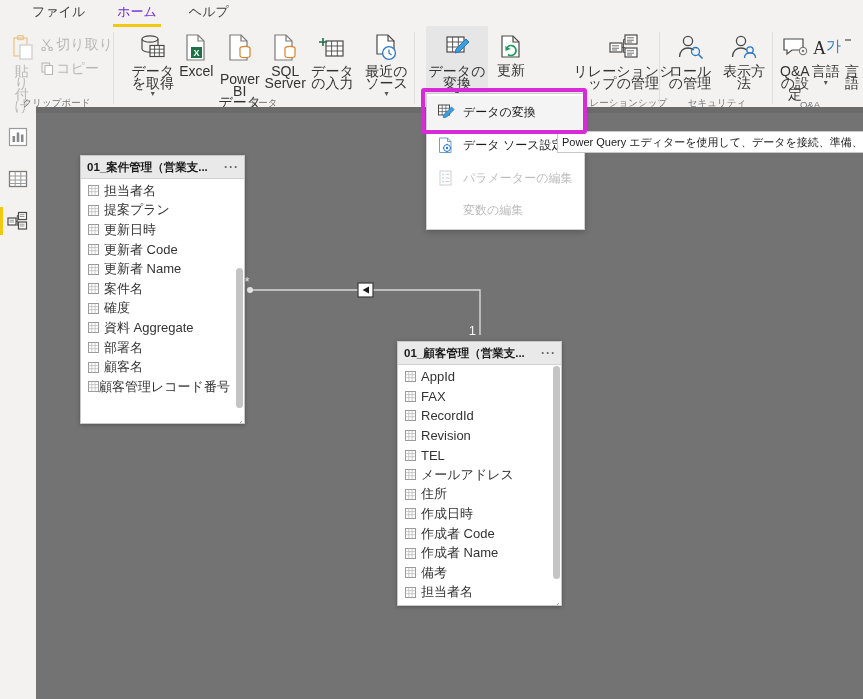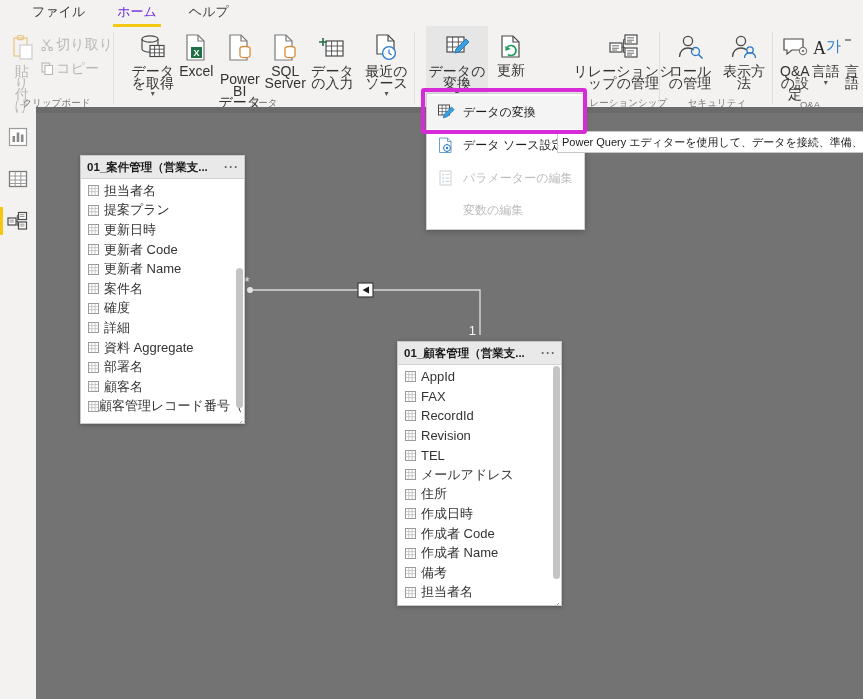--- a/index.html
+++ b/index.html
@@ -634,29 +634,20 @@
             </span>
           <span>確度</span>
         </div>
         <div class="frow">
           <span class="ficon">
               <svg width="11" height="11" viewBox="0 0 11 11">
                 <rect x="0.5" y="0.5" width="10" height="10" fill="#ffffff" stroke="#9a9a9a" stroke-width="1"></rect>
                 <path d="M0.5 3.6 h10 M0.5 6.7 h10 M3.8 0.5 v10 M7.1 0.5 v10" stroke="#b5b5b5" stroke-width="0.7"></path>
               </svg>
             </span>
-          <span>詳細</span>
-        </div>
-        <div class="frow">
-          <span class="ficon">
-              <svg width="11" height="11" viewBox="0 0 11 11">
-                <rect x="0.5" y="0.5" width="10" height="10" fill="#ffffff" stroke="#9a9a9a" stroke-width="1"></rect>
-                <path d="M0.5 3.6 h10 M0.5 6.7 h10 M3.8 0.5 v10 M7.1 0.5 v10" stroke="#b5b5b5" stroke-width="0.7"></path>
-              </svg>
-            </span>
           <span>資料 Aggregate</span>
         </div>
         <div class="frow">
           <span class="ficon">
               <svg width="11" height="11" viewBox="0 0 11 11">
                 <rect x="0.5" y="0.5" width="10" height="10" fill="#ffffff" stroke="#9a9a9a" stroke-width="1"></rect>
                 <path d="M0.5 3.6 h10 M0.5 6.7 h10 M3.8 0.5 v10 M7.1 0.5 v10" stroke="#b5b5b5" stroke-width="0.7"></path>
               </svg>
             </span>
           <span>部署名</span>

